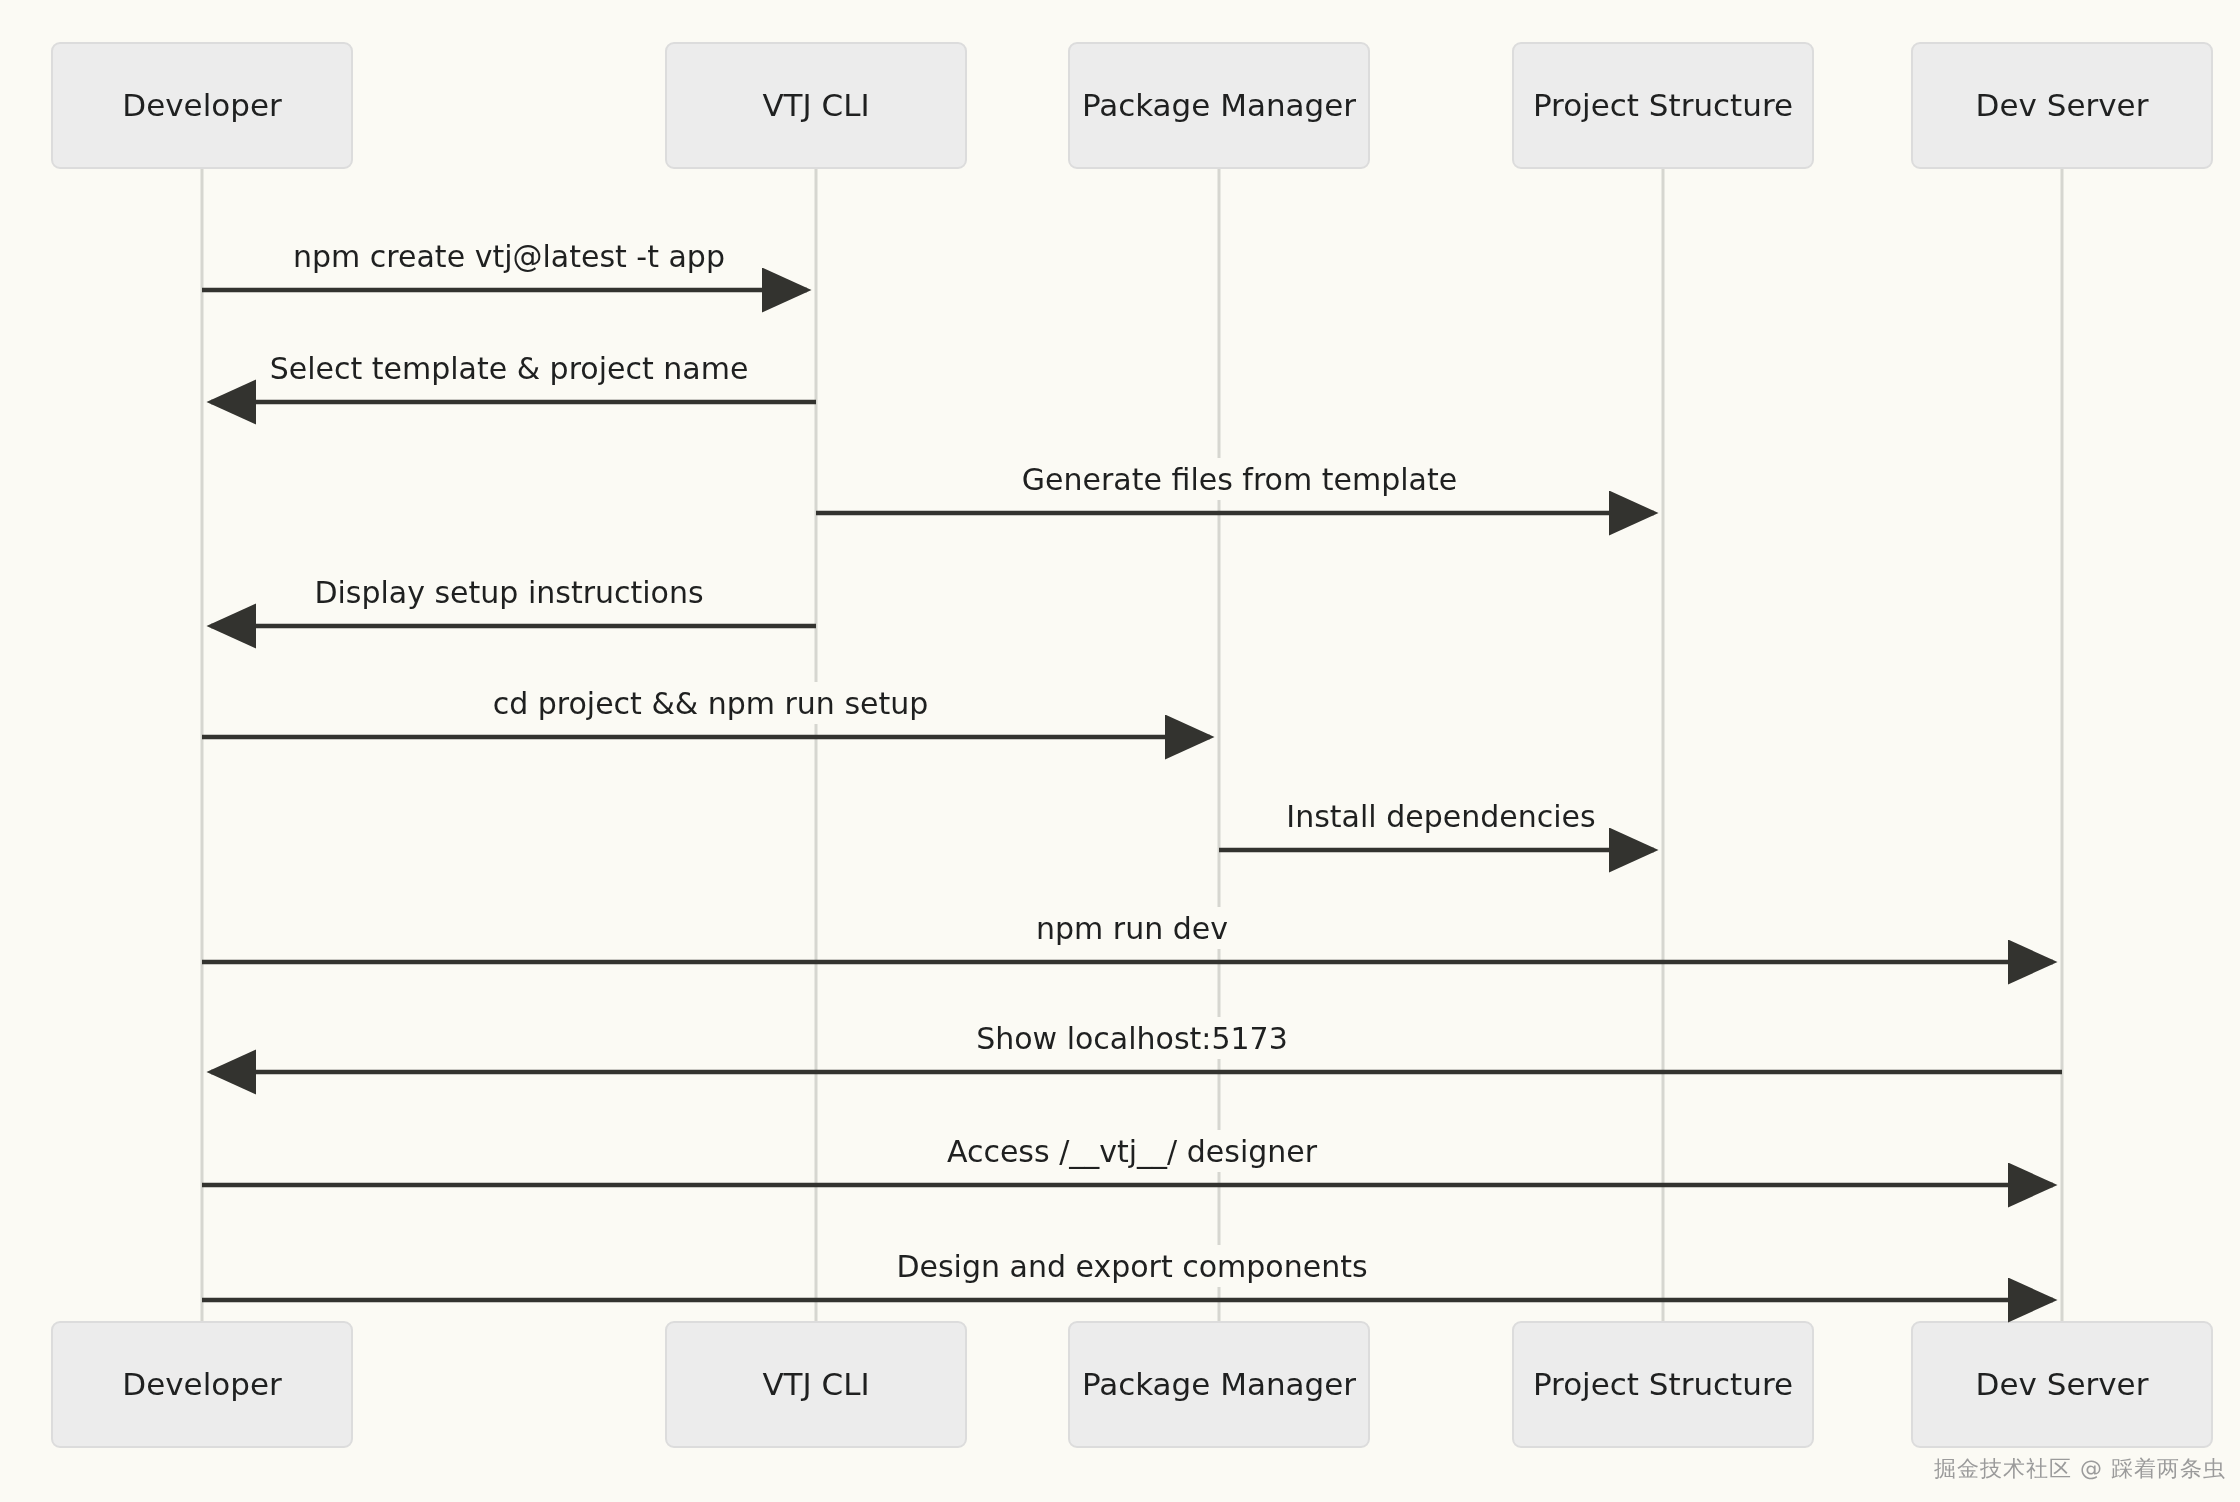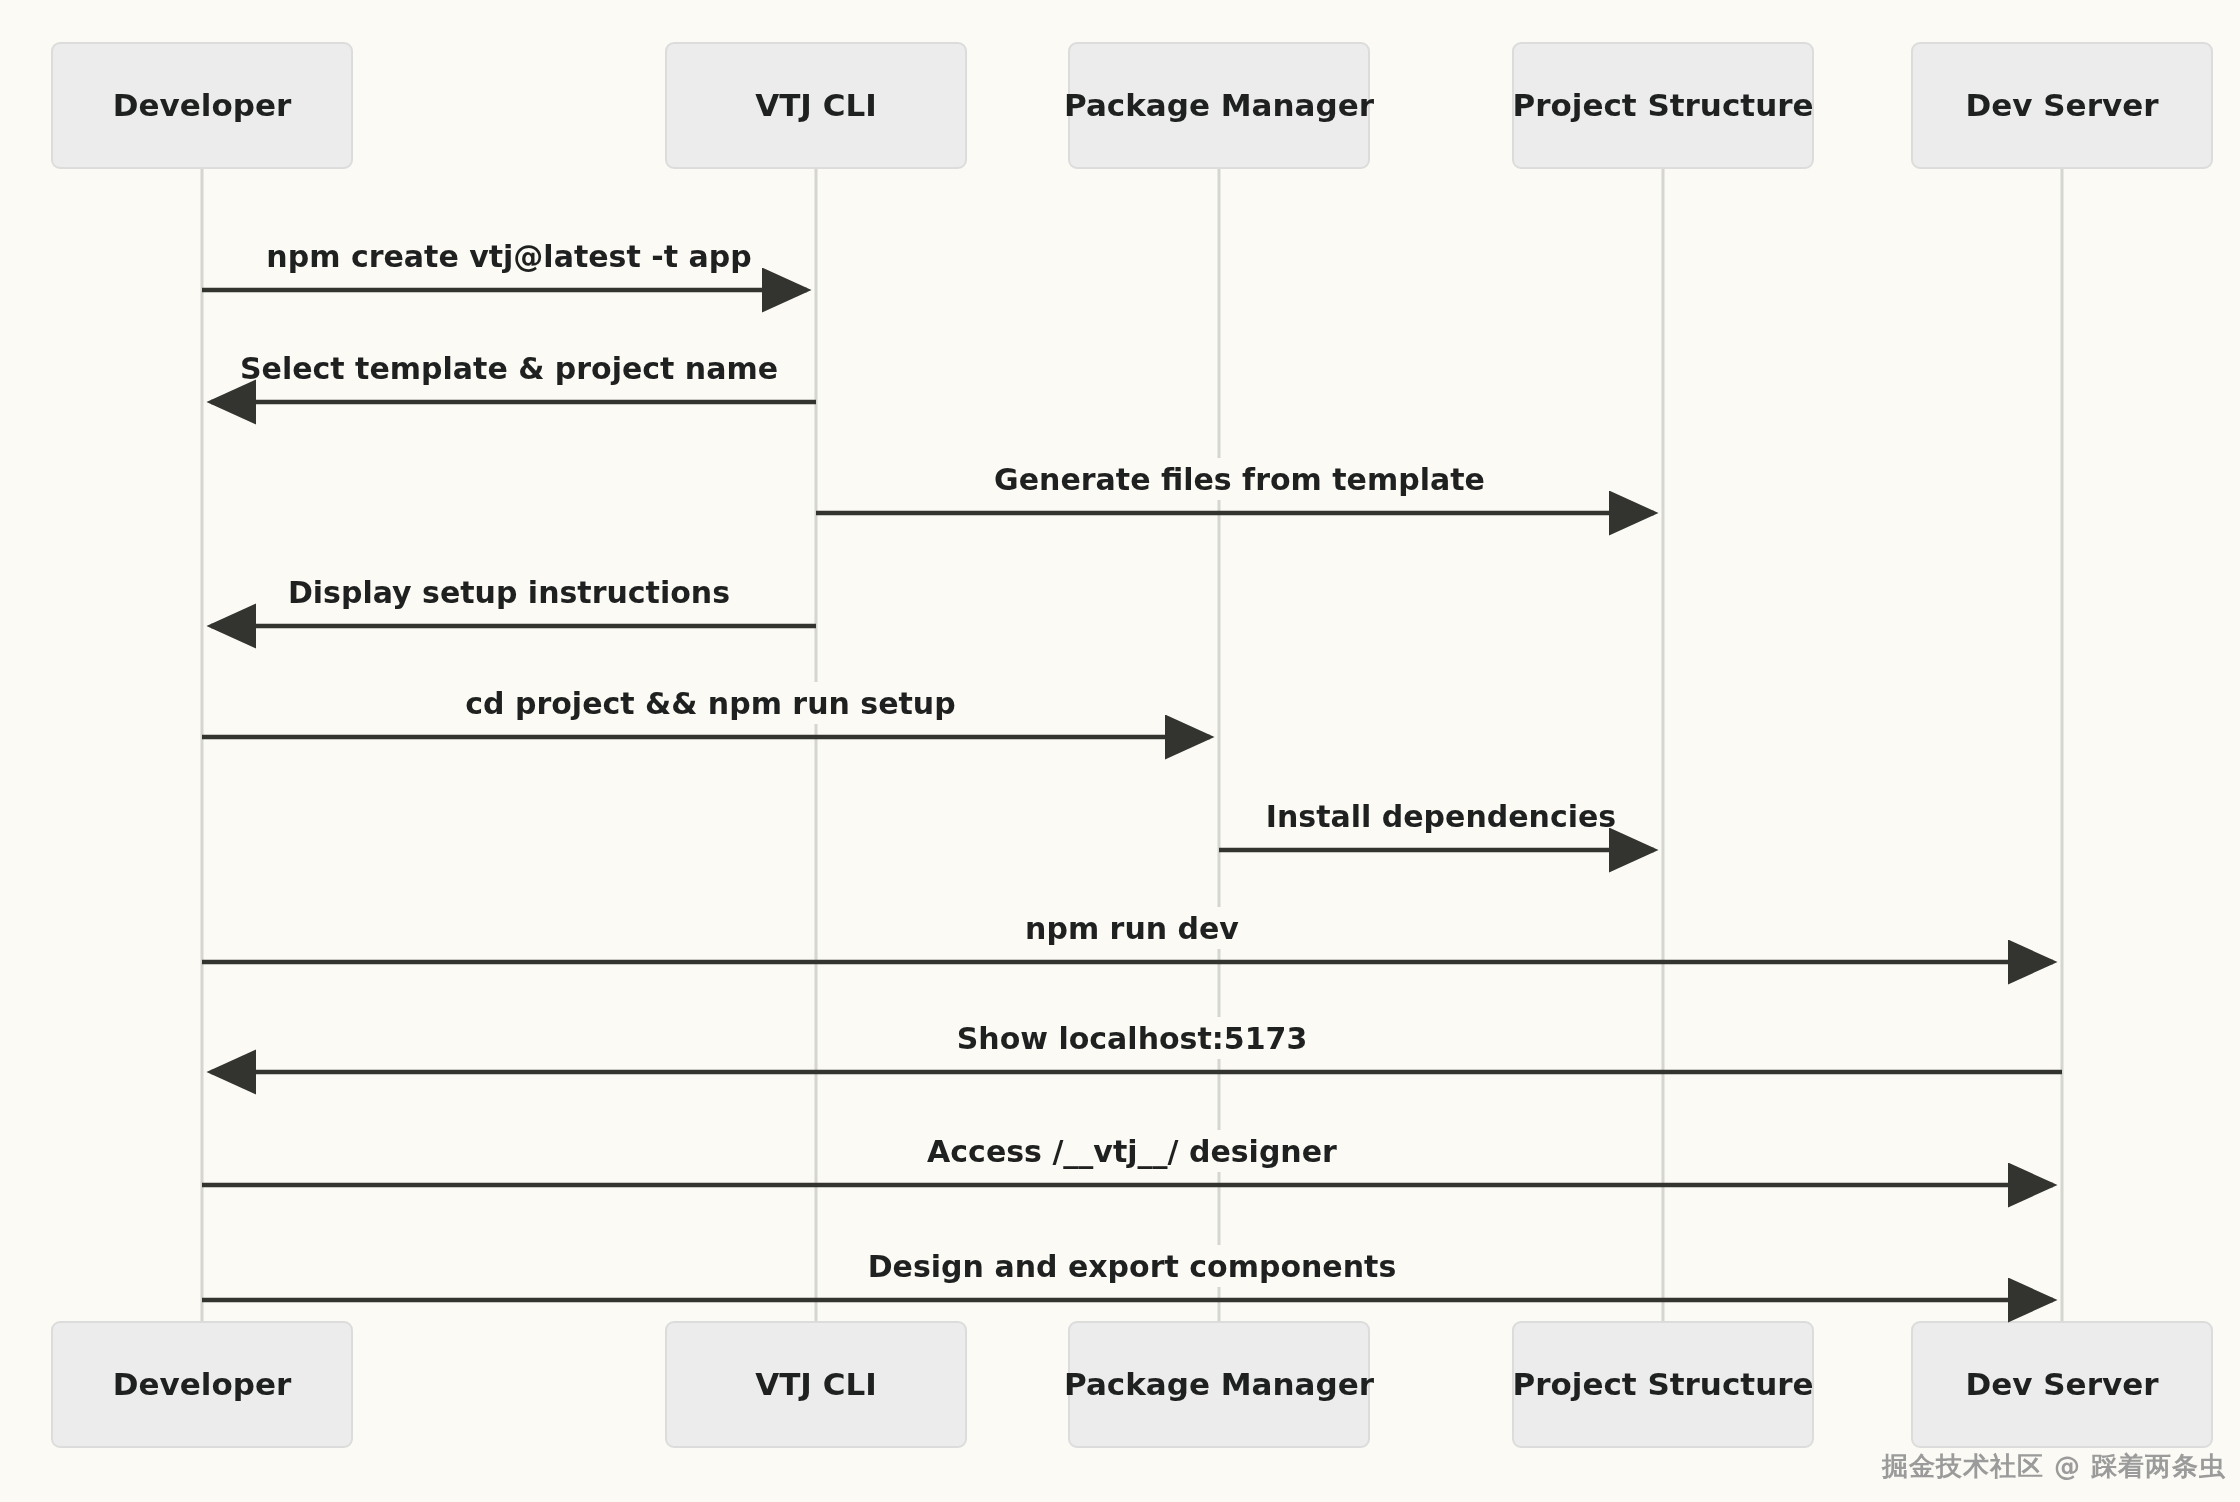--- a/index.html
+++ b/index.html
@@ -11,21 +11,20 @@
     width: 2240px;
     height: 1502px;
     position: relative;
     overflow: hidden;
     font-family: "DejaVu Sans", sans-serif;
   }
   #diagram-root {
     position: absolute;
     inset: 0;
     background: #FBFAF4;
-    font-weight: bold;
   }
   svg.sequence-canvas {
     position: absolute;
     top: 0;
     left: 0;
     width: 2240px;
     height: 1502px;
     display: block;
   }
   .actor-box rect {
@@ -57,21 +56,21 @@
     dominant-baseline: alphabetic;
   }
   .msg-label-bg {
     fill: #FBFAF4;
   }
   .watermark {
     position: absolute;
     right: 14px;
     bottom: 18px;
     font-family: "DejaVu Sans", sans-serif;
-    font-size: 26px;
+    font-size: 22px;
     color: #9b9b9b;
     letter-spacing: 1px;
     white-space: nowrap;
     user-select: none;
   }
 </style>
 </head>
 <body>
 
 <div id="diagram-root">

